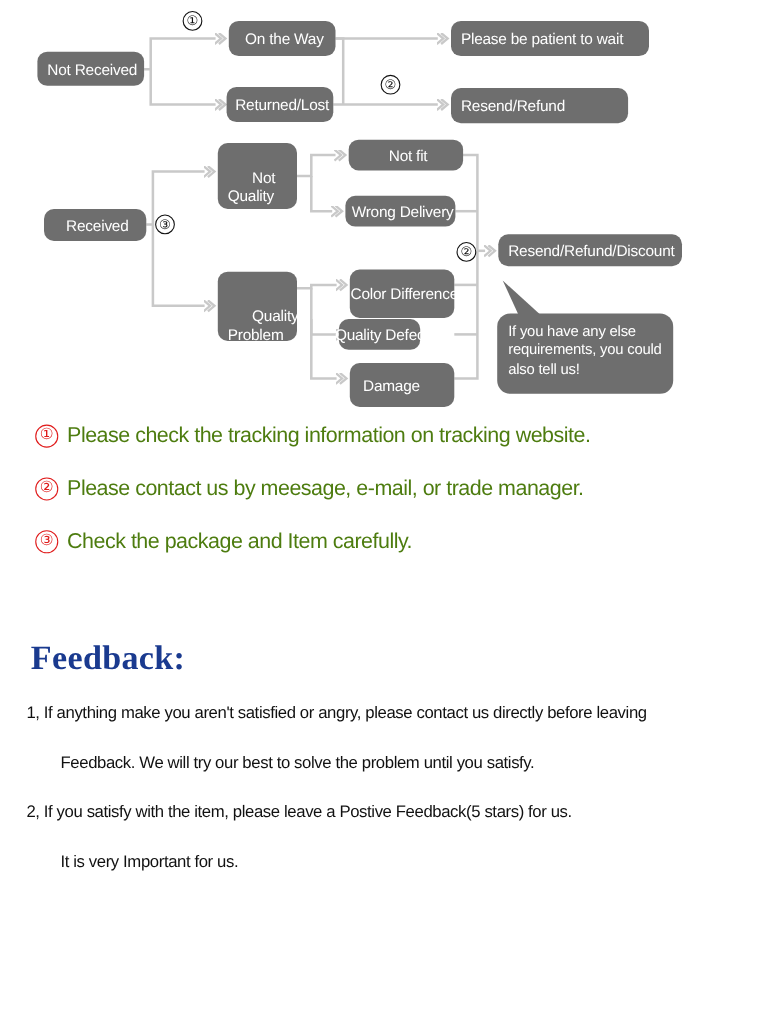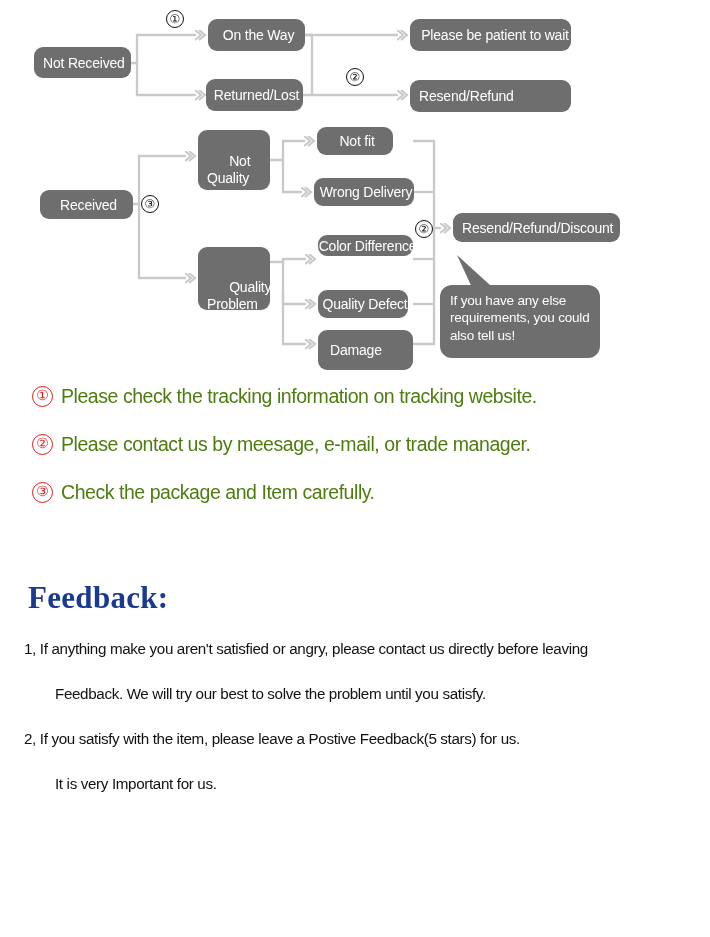--- a/index.html
+++ b/index.html
@@ -66,20 +66,21 @@
   .bubble {
     position: absolute;
     background: #6e6e6e;
     color: #ffffff;
     border-radius: 12px;
     font-size: 13.5px;
     line-height: 1.28;
     padding: 7px 10px 7px 10px;
     z-index: 3;
     letter-spacing: -0.2px;
+    margin-left: 12px;
   }
   .bubble-tail {
     position: absolute;
     z-index: 2;
   }
 
   
   #notes {
     position: absolute;
     left: 0; top: 372px;
@@ -194,21 +195,21 @@
     </div>
 
     <div class="node center" style="left:208px; top:19px; width:97px; height:32px;">
       <span>On the Way</span>
     </div>
 
     <div class="node center" style="left:206px; top:79px; width:97px; height:32px;justify-content:center;">
       <span>Returned/Lost</span>
     </div>
 
-    <div class="node" style="left:410px; top:19px; width:161px; height:32px;justify-content:center;">
+    <div class="node" style="left:410px; top:19px; width:180px; height:32px;">
       <span>Please be patient to wait</span>
     </div>
 
     <div class="circ" style="left:346px; top:68px;">
       <span>②</span>
     </div>
 
     <div class="node" style="left:410px; top:80px; width:161px; height:32px;">
       <span>Resend/Refund</span>
     </div>
@@ -225,33 +226,33 @@
       <span>Not
 Quality
 Problem</span>
     </div>
 
     <div class="node multiline" style="left:198px; top:247px; width:72px; height:63px; padding-top:14px;">
       <span>Quality
 Problem</span>
     </div>
 
-    <div class="node center" style="left:317px; top:127px; width:76px; height:28px;">
+    <div class="node center" style="left:317px; top:127px; width:104px; height:28px;">
       <span>Not fit</span>
     </div>
 
     <div class="node center" style="left:314px; top:178px; width:100px; height:28px;">
       <span>Wrong Delivery</span>
     </div>
 
-    <div class="node center" style="left:318px; top:235px; width:95px; height:21px;">
+    <div class="node center" style="left:318px; top:245px; width:95px; height:44px;">
       <span>Color Difference</span>
     </div>
 
-    <div class="node center" style="left:318px; top:290px; width:90px; height:28px;text-align:right;">
+    <div class="node center" style="left:308px; top:290px; width:74px; height:28px;text-align:right;">
       <span>Quality Defect</span>
     </div>
 
     <div class="node" style="left:318px; top:330px; width:95px; height:40px; padding-left:12px;">
       <span>Damage</span>
     </div>
 
     <div class="circ" style="left:415px; top:220px; background:#fff;">
       <span>②</span>
     </div>

